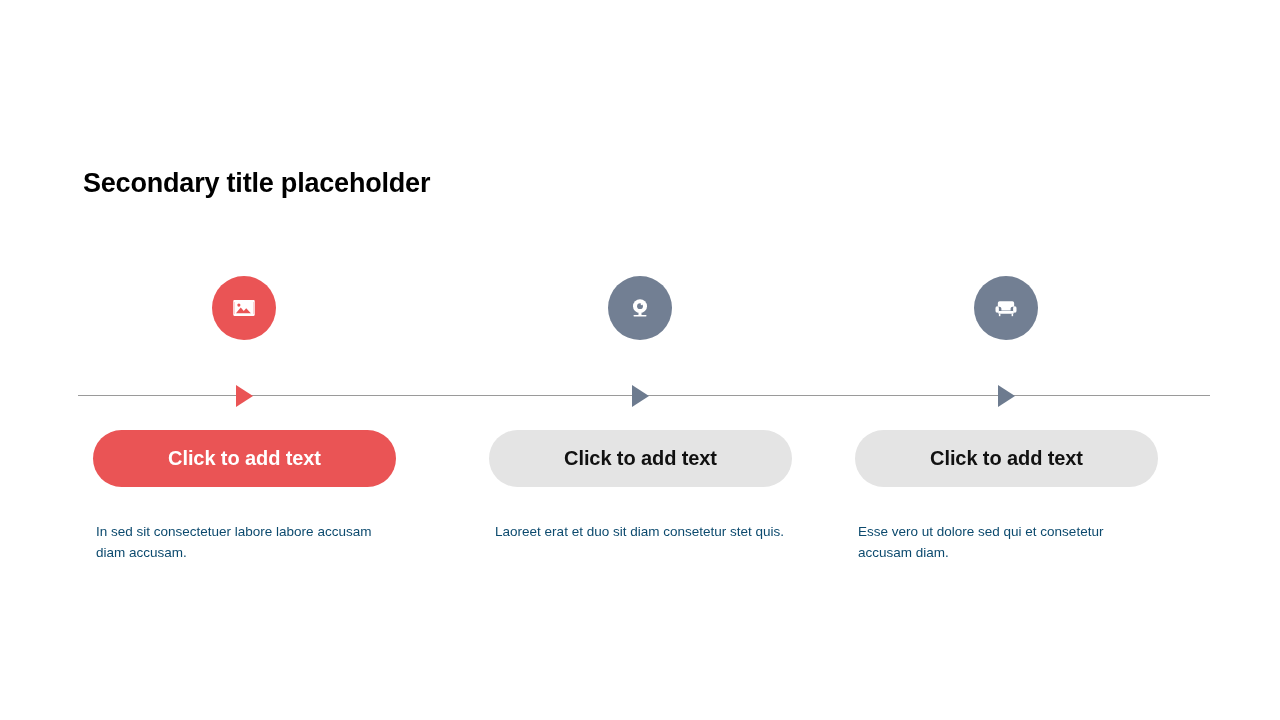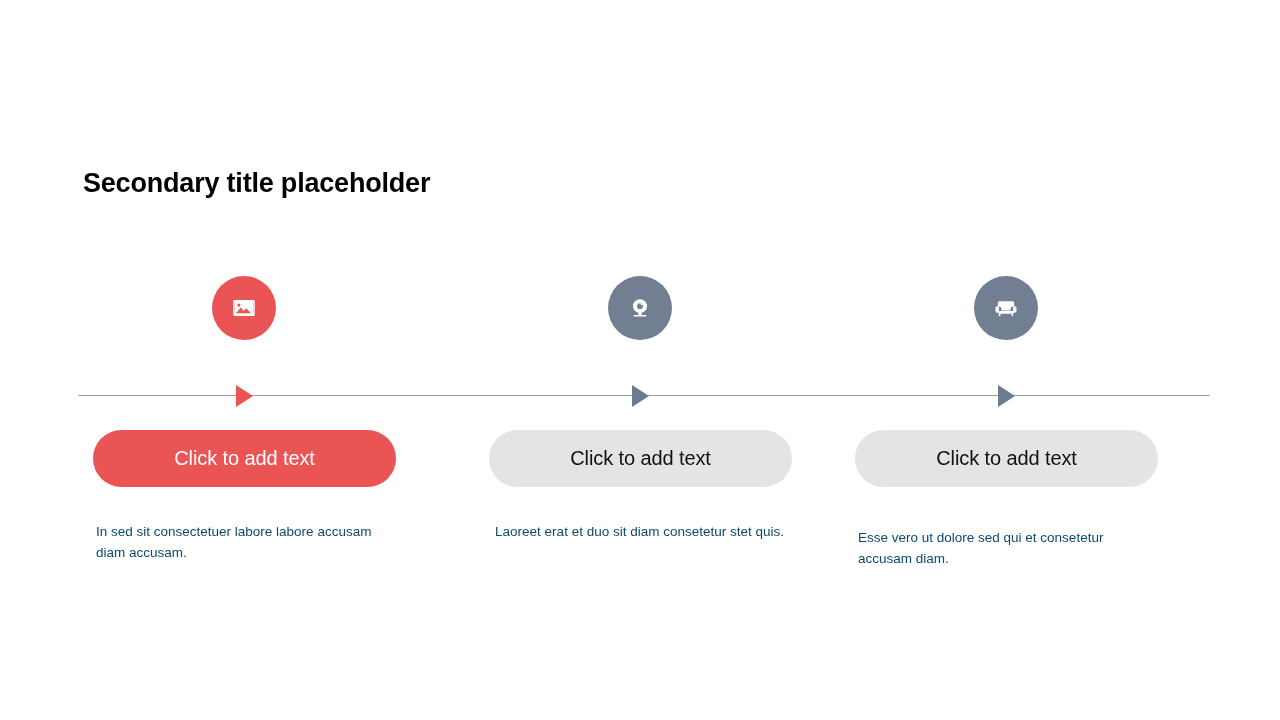--- a/index.html
+++ b/index.html
@@ -95,41 +95,41 @@
     position: absolute;
     top: 430px;
     left: 49px;
     width: 303px;
     height: 57px;
     border-radius: 29px;
     display: flex;
     align-items: center;
     justify-content: center;
     font-size: 20px;
-    font-weight: normal;
+    font-weight: bold;
     letter-spacing: -0.1px;
     box-sizing: border-box;
     cursor: pointer;
     user-select: none;
   }
   .pill.accent { background: #ea5455; color: #ffffff; }
   .pill.muted  { background: #e4e4e4; color: #111111; }
 
   
   .body-text {
     position: absolute;
     top: 521px;
     left: 52px;
     width: 290px;
     font-size: 13.5px;
     line-height: 21px;
     color: #0c4a6e;
   }
   .col2 .body-text { left: 54px; text-align: right; }
-  .col3 .body-text { left: 52px; margin-top: 6px; }
+  .col3 .body-text { left: 52px; }
 </style>
 </head>
 <body>
 
 <div class="slide">
 
   <div class="slide-title">Secondary title placeholder</div>
 
   <div class="timeline-line"></div>
 

